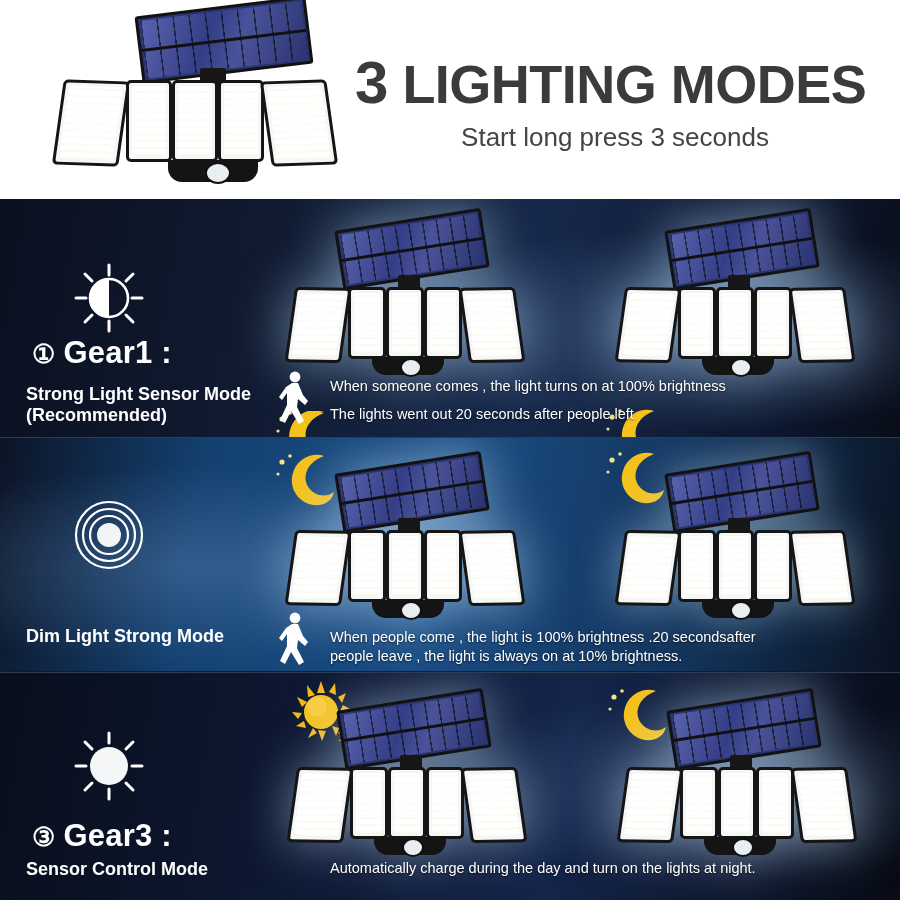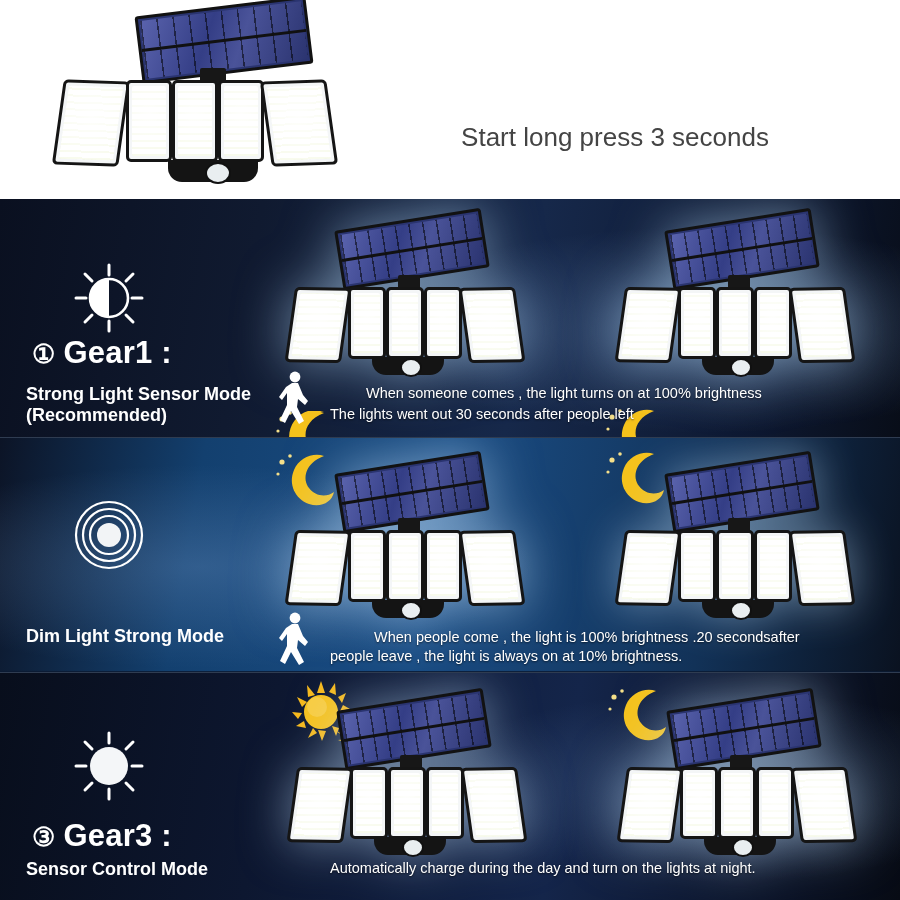--- a/index.html
+++ b/index.html
@@ -87,20 +87,23 @@
           <div class="leds"></div>
         </div>
         <div class="panel" style="width:66px;height:86px;margin-left:2px;transform:rotate(-8deg) skewY(6deg);">
           <div class="leds"></div>
         </div>
       </div>
       <div class="base" style="left:128px;top:158px;width:90px;height:22px;"></div>
       <div class="pir" style="left:165px;top:160px;width:22px;height:18px;"></div>
     </div>
 
+    <div class="hero-title">
+      <span class="num">3</span><span> LIGHTING MODES</span>
+    </div>
     <div class="hero-sub">Start long press 3 seconds</div>
   </div>
 
   <div class="mode s1">
 
     <svg class="moon" style="left:272px;top:208px;" viewBox="0 0 62 58">
       <path d="M44 4 C31 6 22 17 22 30 C22 42 30 51 41 54 C30 57 16 51 11 39 C5 25 14 8 28 4 Z" fill="#f5c21b" transform="translate(8,0)"></path>
       <path d="M44 4 C36 12 32 21 32 30 C32 40 37 49 46 54 C57 49 62 40 62 29 C62 16 55 7 44 4 Z" fill="#f5c21b" opacity="0"></path>
       <path d="M50 3 C36 3 25 15 25 30 C25 44 36 56 50 56 C41 56 30 48 27 36 C23 21 33 7 50 3 Z" fill="#f5c21b" opacity="0"></path>
       <path d="M52 6 C41 2 27 8 22 20 C16 34 23 49 37 54 C49 58 60 52 62 42 C54 48 43 46 37 38 C30 29 33 13 52 6 Z" fill="#f5c21b"></path>
@@ -188,22 +191,22 @@
       <span class="circnum">①</span><span>Gear1 :</span>
     </div>
     <div class="gear-line gear-sub" style="left:26px;top:205px;">(Recommended)</div>
     <div class="gear-line gear-sub" style="left:26px;top:184px;">Strong Light Sensor Mode</div>
 
     <svg class="walker" style="left:278px;top:172px;" viewBox="0 0 34 56">
       <circle cx="17" cy="6" r="5.4" fill="#fff"></circle>
       <path d="M14 12 L20 12 L25 24 L30 30 L27 34 L20 28 L19 36 L26 50 L21 53 L13 40 L7 52 L2 49 L9 34 L9 22 L4 29 L1 26 L8 16 Z" fill="#fff"></path>
     </svg>
 
-    <div class="desc" style="left:330px;top:185px;margin-left:36px;">When someone comes , the light turns on at 100% brightness</div>
-    <div class="desc" style="left:330px;top:206px;">The lights went out 30 seconds after people left</div>
+    <div class="desc" style="left:330px;top:178px;">When someone comes , the light turns on at 100% brightness</div>
+    <div class="desc" style="left:330px;top:206px;">The lights went out 20 seconds after people left</div>
   </div>
   <div class="sep" style="top:437px;"></div>
 
   <div class="mode s2">
 
     <svg class="moon" style="left:272px;top:12px;" viewBox="0 0 62 58">
       <path d="M52 6 C41 2 27 8 22 20 C16 34 23 49 37 54 C49 58 60 52 62 42 C54 48 43 46 37 38 C30 29 33 13 52 6 Z" fill="#f5c21b"></path>
       <circle cx="10" cy="12" r="2.6" fill="#f5e08a"></circle>
       <circle cx="18" cy="6" r="1.8" fill="#f5e08a"></circle>
       <circle cx="6" cy="24" r="1.6" fill="#f5e08a"></circle>
@@ -276,21 +279,21 @@
       <circle cx="35" cy="35" r="12" fill="#f2f4f6"></circle>
     </svg>
 
     <div class="gear-line gear-sub" style="left:26px;top:187px;">Dim Light Strong Mode</div>
 
     <svg class="walker" style="left:278px;top:174px;" viewBox="0 0 34 56">
       <circle cx="17" cy="6" r="5.4" fill="#fff"></circle>
       <path d="M14 12 L20 12 L25 24 L30 30 L27 34 L20 28 L19 36 L26 50 L21 53 L13 40 L7 52 L2 49 L9 34 L9 22 L4 29 L1 26 L8 16 Z" fill="#fff"></path>
     </svg>
 
-    <div class="desc" style="left:330px;top:190px;margin-left:44px;">When people come , the light is 100% brightness .20 secondsafter</div>
+    <div class="desc" style="left:330px;top:190px;">When people come , the light is 100% brightness .20 secondsafter</div>
     <div class="desc" style="left:330px;top:209px;">people leave , the light is always on at 10% brightness.</div>
   </div>
   <div class="sep" style="top:671px;"></div>
 
   <div class="mode s3">
 
     <svg class="sunicon" style="left:288px;top:8px;" viewBox="0 0 80 74">
       <g fill="#f6b91c">
         <polygon points="33,0 37,12 29,12"></polygon>
         <polygon points="47,2 48,14 41,11"></polygon>

